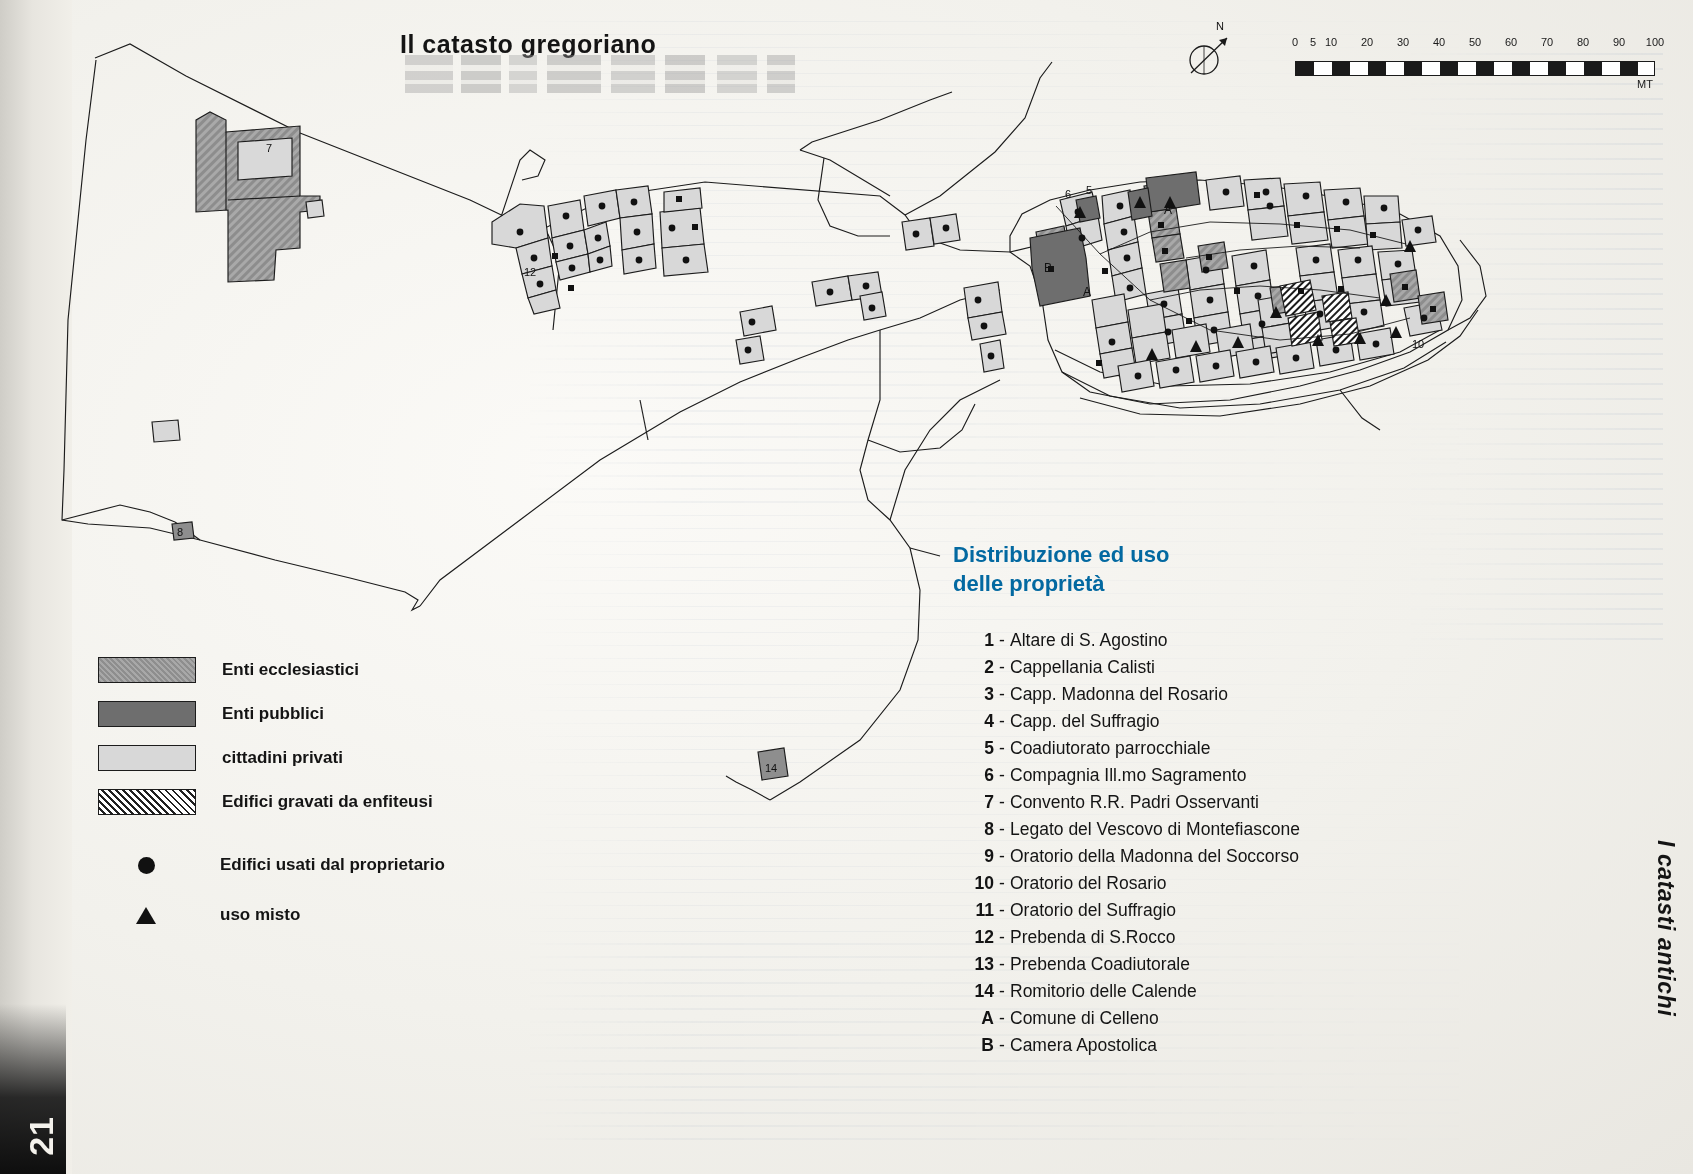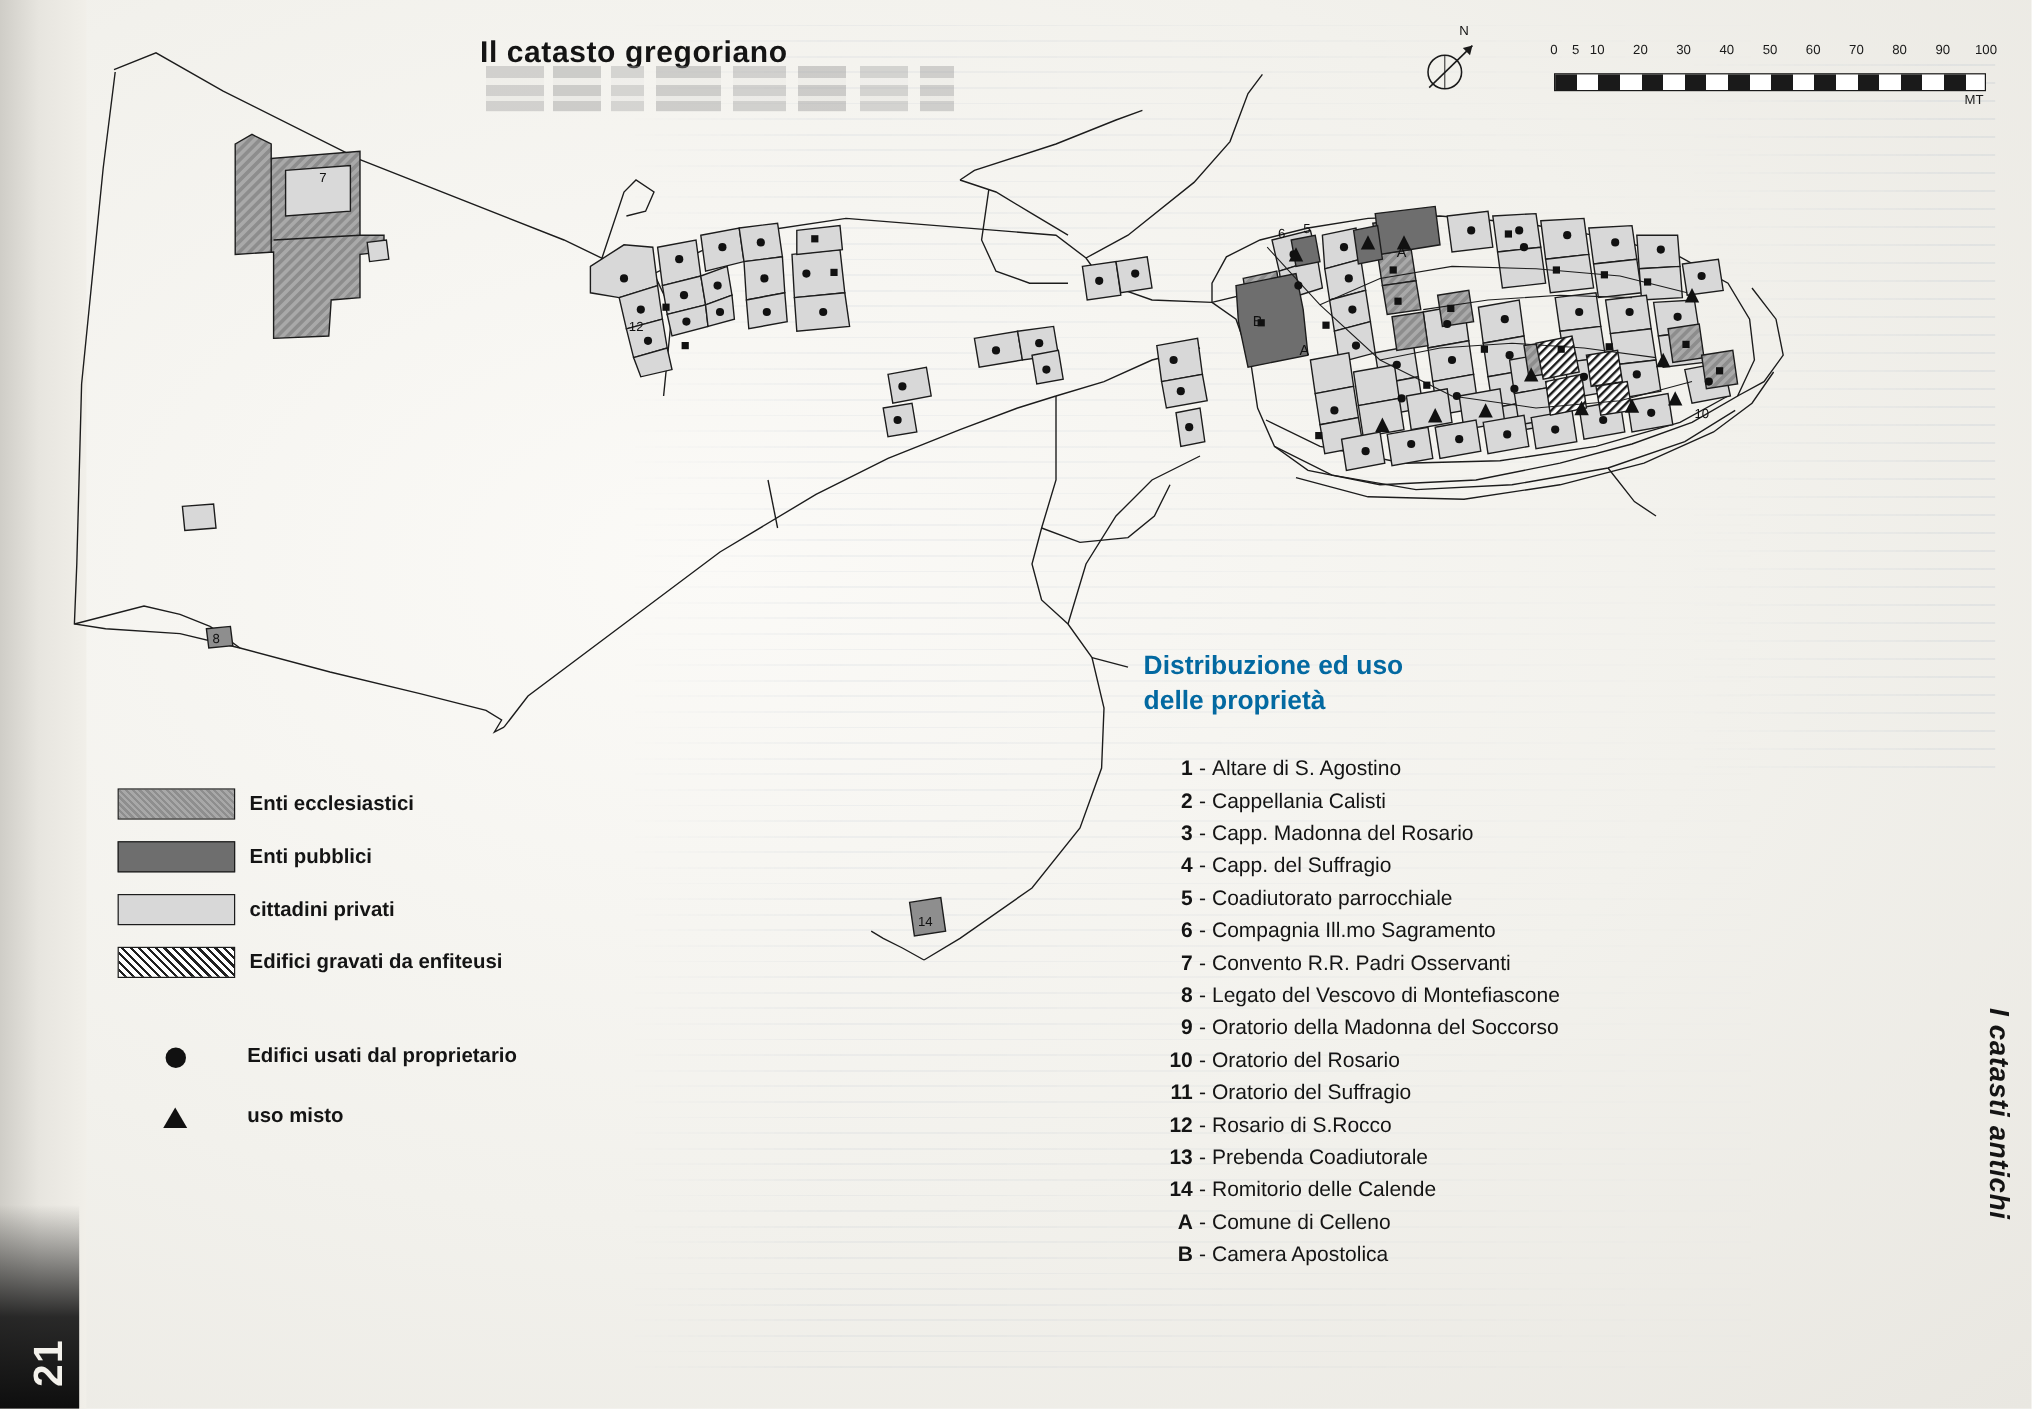--- a/index.html
+++ b/index.html
@@ -193,41 +193,41 @@
     border: 1px solid #1c1c1c;
     flex: 0 0 auto;
   }
   .sw-eccl { background:
       repeating-linear-gradient(45deg, #8e8e8e 0 2px, #a8a8a8 2px 4px); }
   .sw-pubb { background: #6e6e6e; }
   .sw-priv { background: #d8d8d8; }
   .sw-enfi { background:
       repeating-linear-gradient(45deg, #ffffff 0 3px, #202020 3px 5px); }
   .legend-label {
-    margin-left: 12px;
+    margin-left: 26px;
     font-size: 17px;
     font-weight: bold;
     color: #141414;
   }
   .sym {
     width: 96px;
     display: flex;
     justify-content: center;
     align-items: center;
     flex: 0 0 auto;
   }
   .sym-circle { width: 17px; height: 17px; border-radius: 50%; background: #111; }
   .sym-square { width: 15px; height: 15px; background: #111; }
   .sym-tri {
     width: 0; height: 0;
     border-left: 10px solid transparent;
     border-right: 10px solid transparent;
     border-bottom: 17px solid #111;
   }
-  .legend-row.sym-row { height: 50px; align-items: flex-end; }
+  .legend-row.sym-row { height: 50px; }
 
   
   #prop-list {
     position: absolute;
     left: 960px; top: 630px;
     width: 420px;
   }
   .prop-item {
     display: flex;
     align-items: baseline;
@@ -672,21 +672,21 @@
       <span class="prop-text">Oratorio del Rosario</span>
     </div>
     <div class="prop-item">
       <span class="prop-key">11</span>
       <span class="prop-dash">-</span>
       <span class="prop-text">Oratorio del Suffragio</span>
     </div>
     <div class="prop-item">
       <span class="prop-key">12</span>
       <span class="prop-dash">-</span>
-      <span class="prop-text">Rosario di S.Rocco</span>
+      <span class="prop-text">Prebenda di S.Rocco</span>
     </div>
     <div class="prop-item">
       <span class="prop-key">13</span>
       <span class="prop-dash">-</span>
       <span class="prop-text">Prebenda Coadiutorale</span>
     </div>
     <div class="prop-item">
       <span class="prop-key">14</span>
       <span class="prop-dash">-</span>
       <span class="prop-text">Romitorio delle Calende</span>

